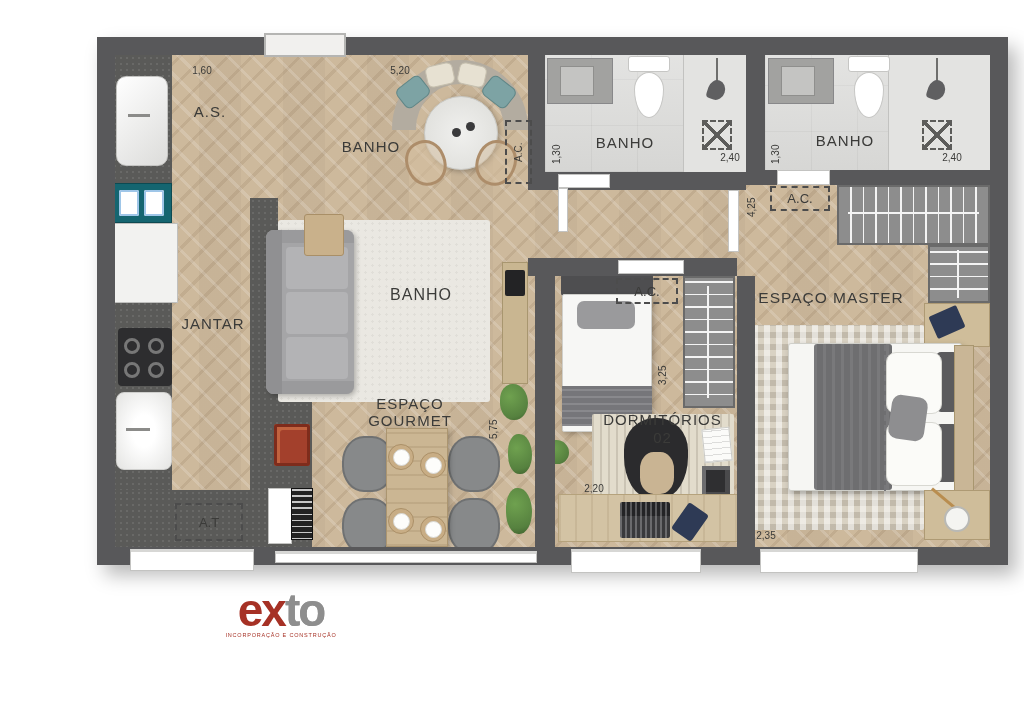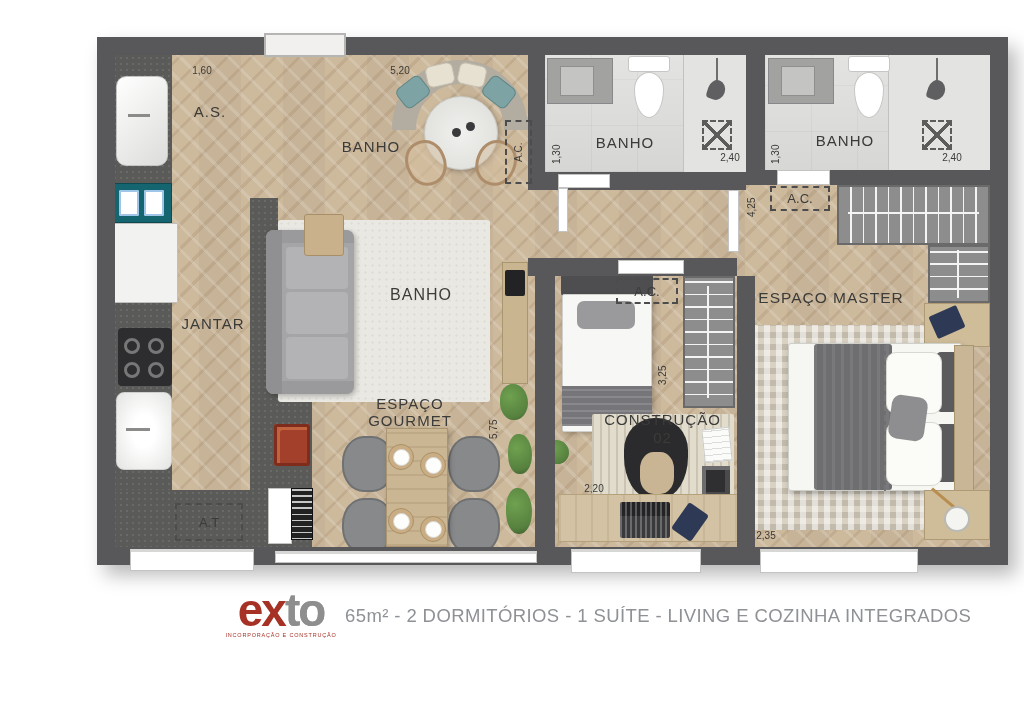--- a/index.html
+++ b/index.html
@@ -209,35 +209,34 @@
   <div class="a dashed lbl" style="left:175px;top:503px;width:68px;height:38px;font-size:13px;">A.T</div>
 
   <div class="a lbl room" style="left:188px;top:103px;width:44px;height:16px;">A.S.</div>
   <div class="a lbl room" style="left:335px;top:138px;width:72px;height:16px;">BANHO</div>
   <div class="a lbl room" style="left:175px;top:315px;width:76px;height:16px;">JANTAR</div>
   <div class="a lbl room" style="left:390px;top:286px;width:62px;height:17px;font-size:16px;">BANHO</div>
   <div class="a lbl room" style="left:375px;top:396px;width:70px;height:15px;">ESPAÇO</div>
   <div class="a lbl room" style="left:368px;top:413px;width:84px;height:15px;">GOURMET</div>
   <div class="a lbl room" style="left:585px;top:134px;width:80px;height:16px;">BANHO</div>
   <div class="a lbl room" style="left:805px;top:132px;width:80px;height:16px;">BANHO</div>
-  <div class="a lbl room" style="left:600px;top:412px;width:125px;height:15px;">CONSTRUÇÃO</div>
+  <div class="a lbl room" style="left:600px;top:412px;width:125px;height:15px;">DORMITÓRIOS</div>
   <div class="a lbl room" style="left:600px;top:430px;width:125px;height:15px;">02</div>
   <div class="a lbl room" style="left:770px;top:290px;width:122px;height:16px;font-size:15.5px;">ESPAÇO MASTER</div>
 
   <div class="a lbl dim" style="left:184px;top:64px;width:36px;height:13px;">1,60</div>
   <div class="a lbl dim" style="left:382px;top:64px;width:36px;height:13px;">5,20</div>
   <div class="a lbl dim vtxt" style="left:549px;top:136px;width:14px;height:36px;">1,30</div>
   <div class="a lbl dim" style="left:712px;top:150px;width:36px;height:14px;">2,40</div>
   <div class="a lbl dim vtxt" style="left:768px;top:136px;width:14px;height:36px;">1,30</div>
   <div class="a lbl dim" style="left:934px;top:150px;width:36px;height:14px;">2,40</div>
   <div class="a lbl dim vtxt" style="left:744px;top:188px;width:14px;height:38px;">4,25</div>
   <div class="a lbl dim vtxt" style="left:655px;top:356px;width:14px;height:38px;">3,25</div>
   <div class="a lbl dim vtxt" style="left:486px;top:410px;width:14px;height:38px;">5,75</div>
   <div class="a lbl dim" style="left:576px;top:482px;width:36px;height:13px;">2,20</div>
   <div class="a lbl dim" style="left:748px;top:528px;width:36px;height:14px;">2,35</div>
 
   <div class="a" style="left:224px;top:584px;width:114px;height:60px;display:flex;flex-direction:column;align-items:center;justify-content:center;">
     <div style="font-size:46px;line-height:40px;font-weight:bold;letter-spacing:-2px;"><span style="color:var(--red);">ex</span><span style="background:linear-gradient(#b9b9b9,#7d7d7d);-webkit-background-clip:text;background-clip:text;color:#8e8e8e;">to</span></div>
     <div style="font-size:5.5px;letter-spacing:.8px;color:var(--red);margin-top:2px;">INCORPORAÇÃO E CONSTRUÇÃO</div>
   </div>
-  <div class="a footer-caption" style="left:345px;top:602px;width:640px;height:28px;display:flex;align-items:center;">65m² - 2 DORMITÓRIOS - 1 SUÍTE - LIVING E COZINHA INTEGRADOS</div>
 
 </div>
 
 </body></html>

